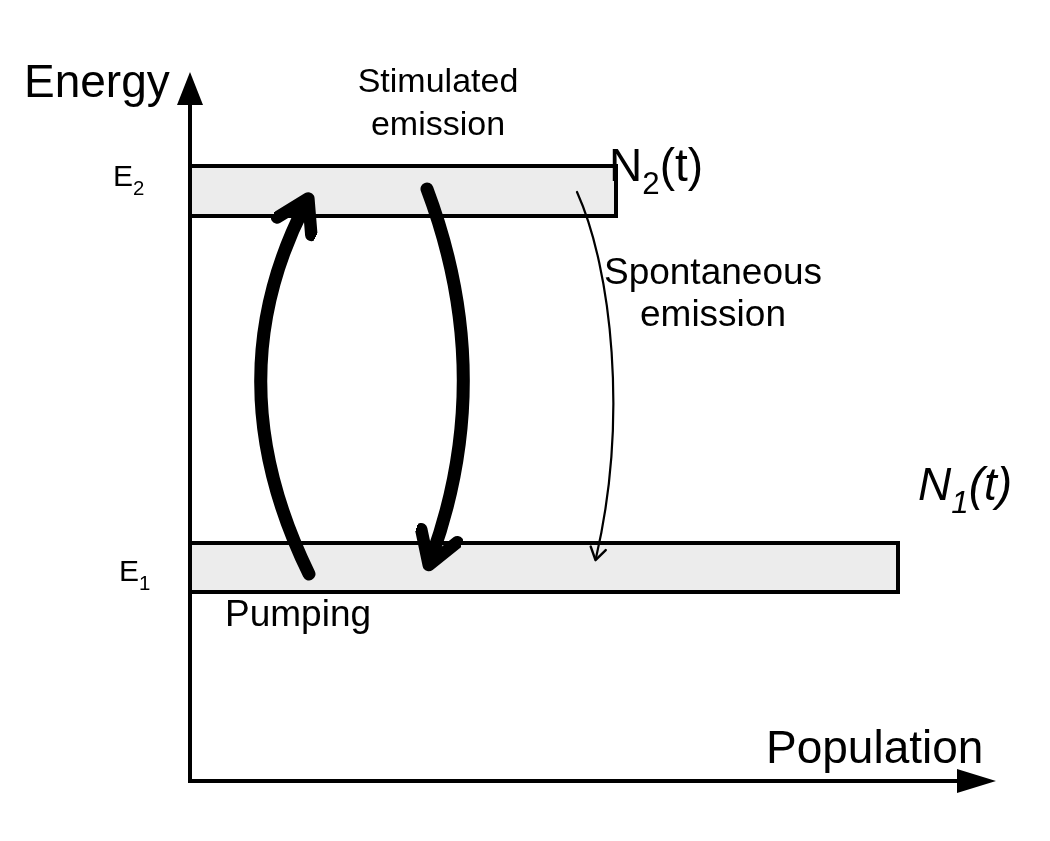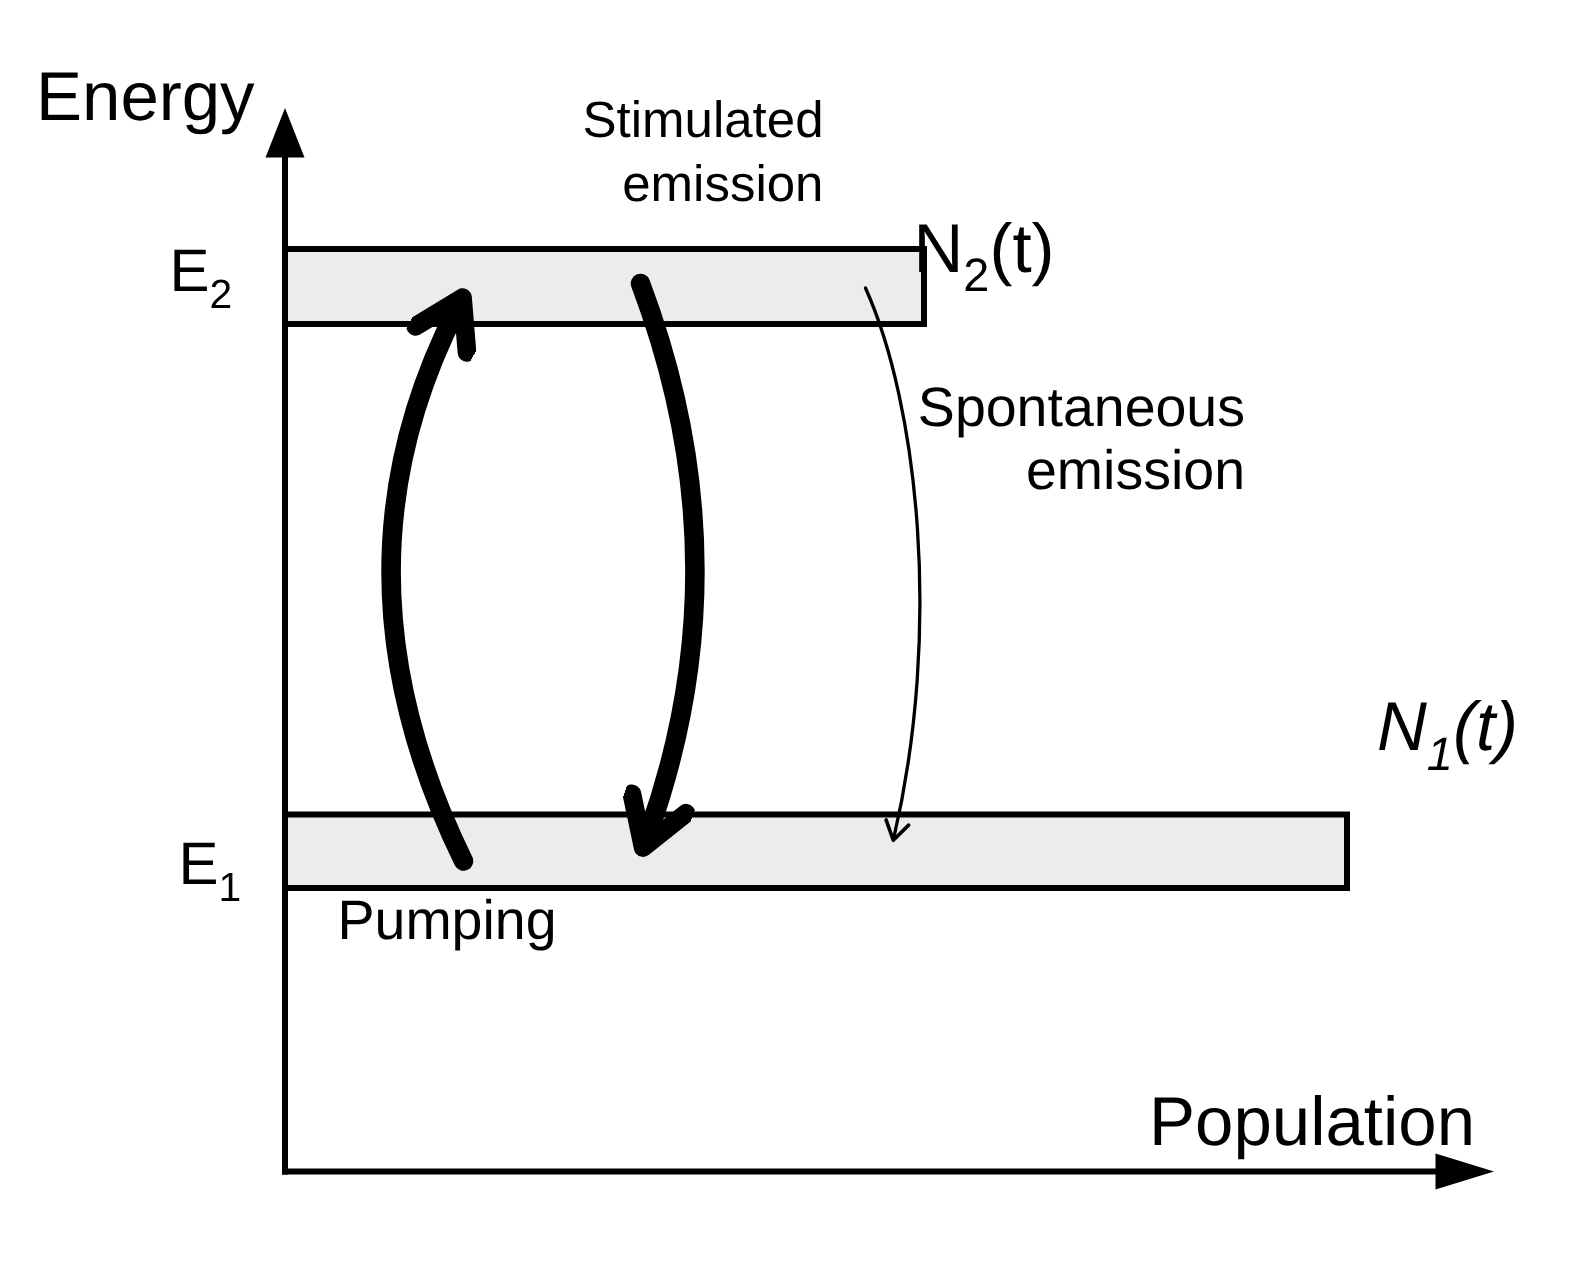--- a/index.html
+++ b/index.html
@@ -28,48 +28,48 @@
   }
   .lbl sub {
     font-size: 0.68em;
     vertical-align: -0.42em;
     line-height: 0;
   }
   .axis-label {
     font-size: 46px;
   }
   .level-label {
-    font-size: 40px;
+    font-size: 30px;
   }
   .pop-label {
     font-size: 46px;
   }
   .process-label {
-    text-align: right;
+    text-align: center;
   }
   .stim-label {
     left: 327px;
     top: 59px;
     width: 222px;
     font-size: 34px;
     line-height: 43px;
   }
   .spont-label {
     left: 596px;
     top: 251px;
     width: 234px;
     font-size: 37px;
     line-height: 42px;
   }
   .pumping-label {
     left: 225px;
     top: 595px;
     font-size: 37px;
   }
-  .energy-label { left: 24px; top: 40px; }
+  .energy-label { left: 24px; top: 57px; }
   .population-label { left: 766px; top: 703px; margin-top: 20px; }
   .e2-label { left: 113px; top: 160px; }
   .e1-label { left: 119px; top: 531px; margin-top: 24px; }
   .n2-label { left: 609px; top: 95px; margin-top: 46px; }
   .n1-label { left: 918px; top: 460px; font-style: italic; }
 </style>
 </head>
 <body>
 
 <div class="canvas">

